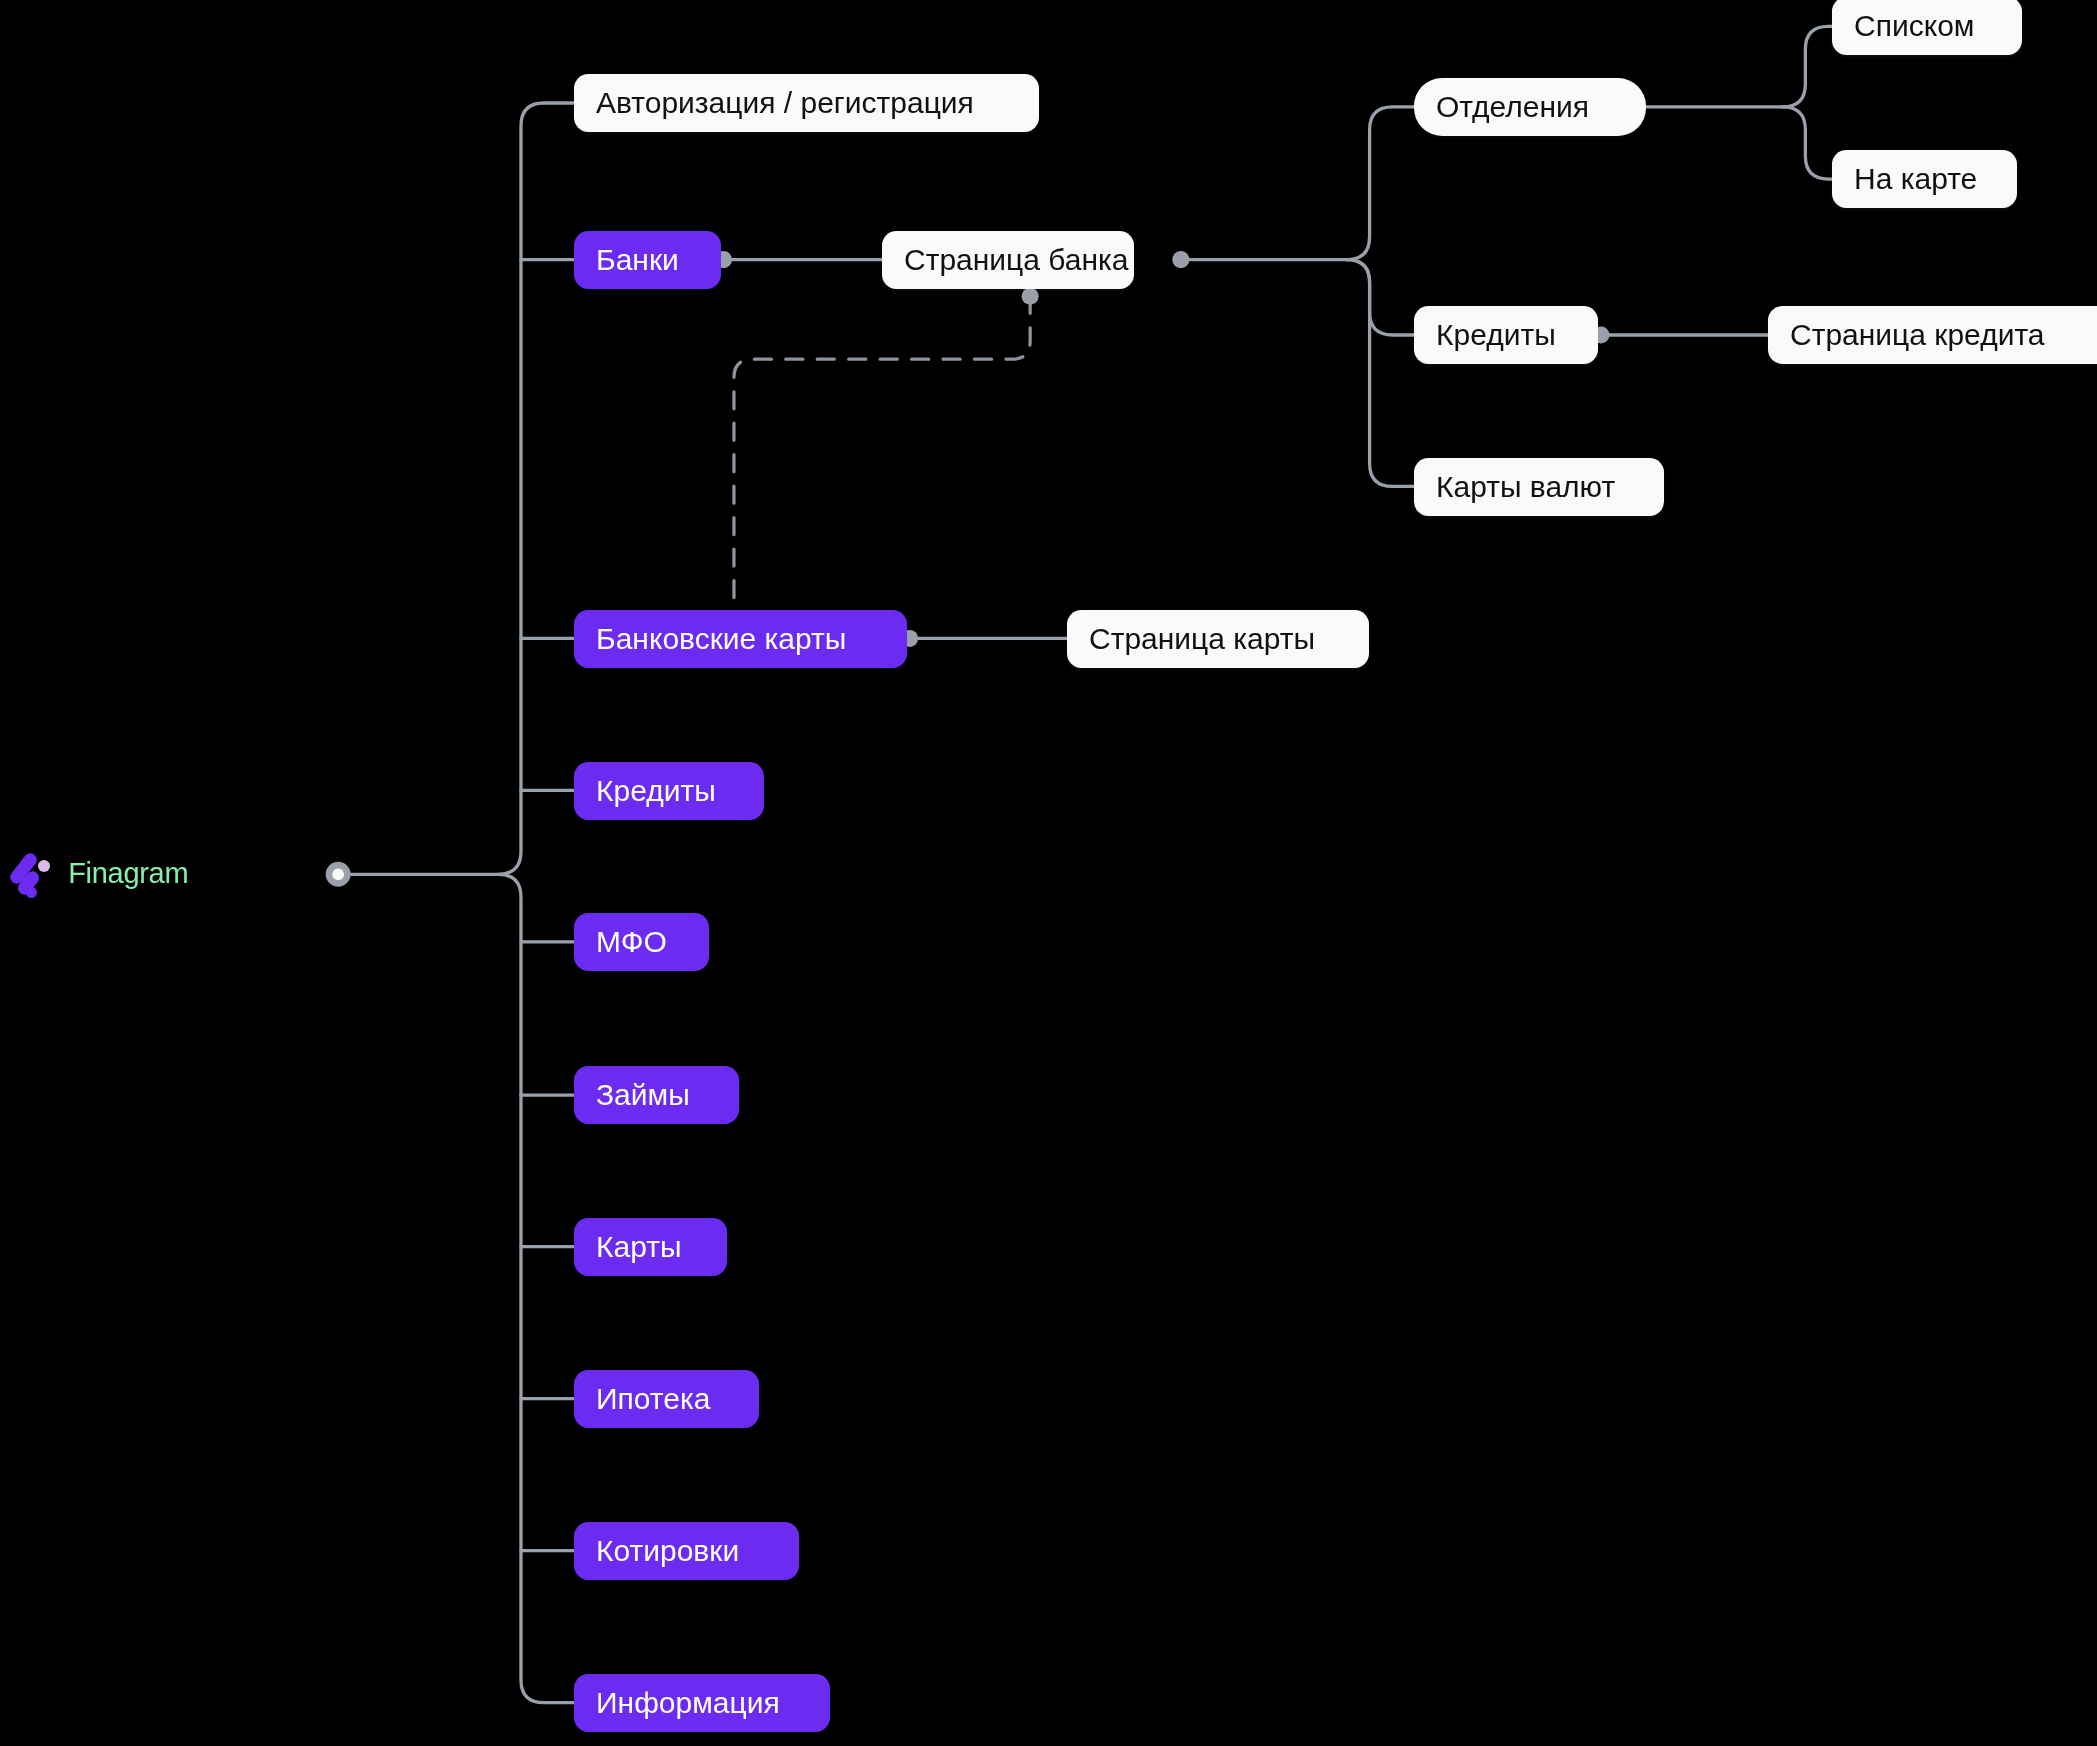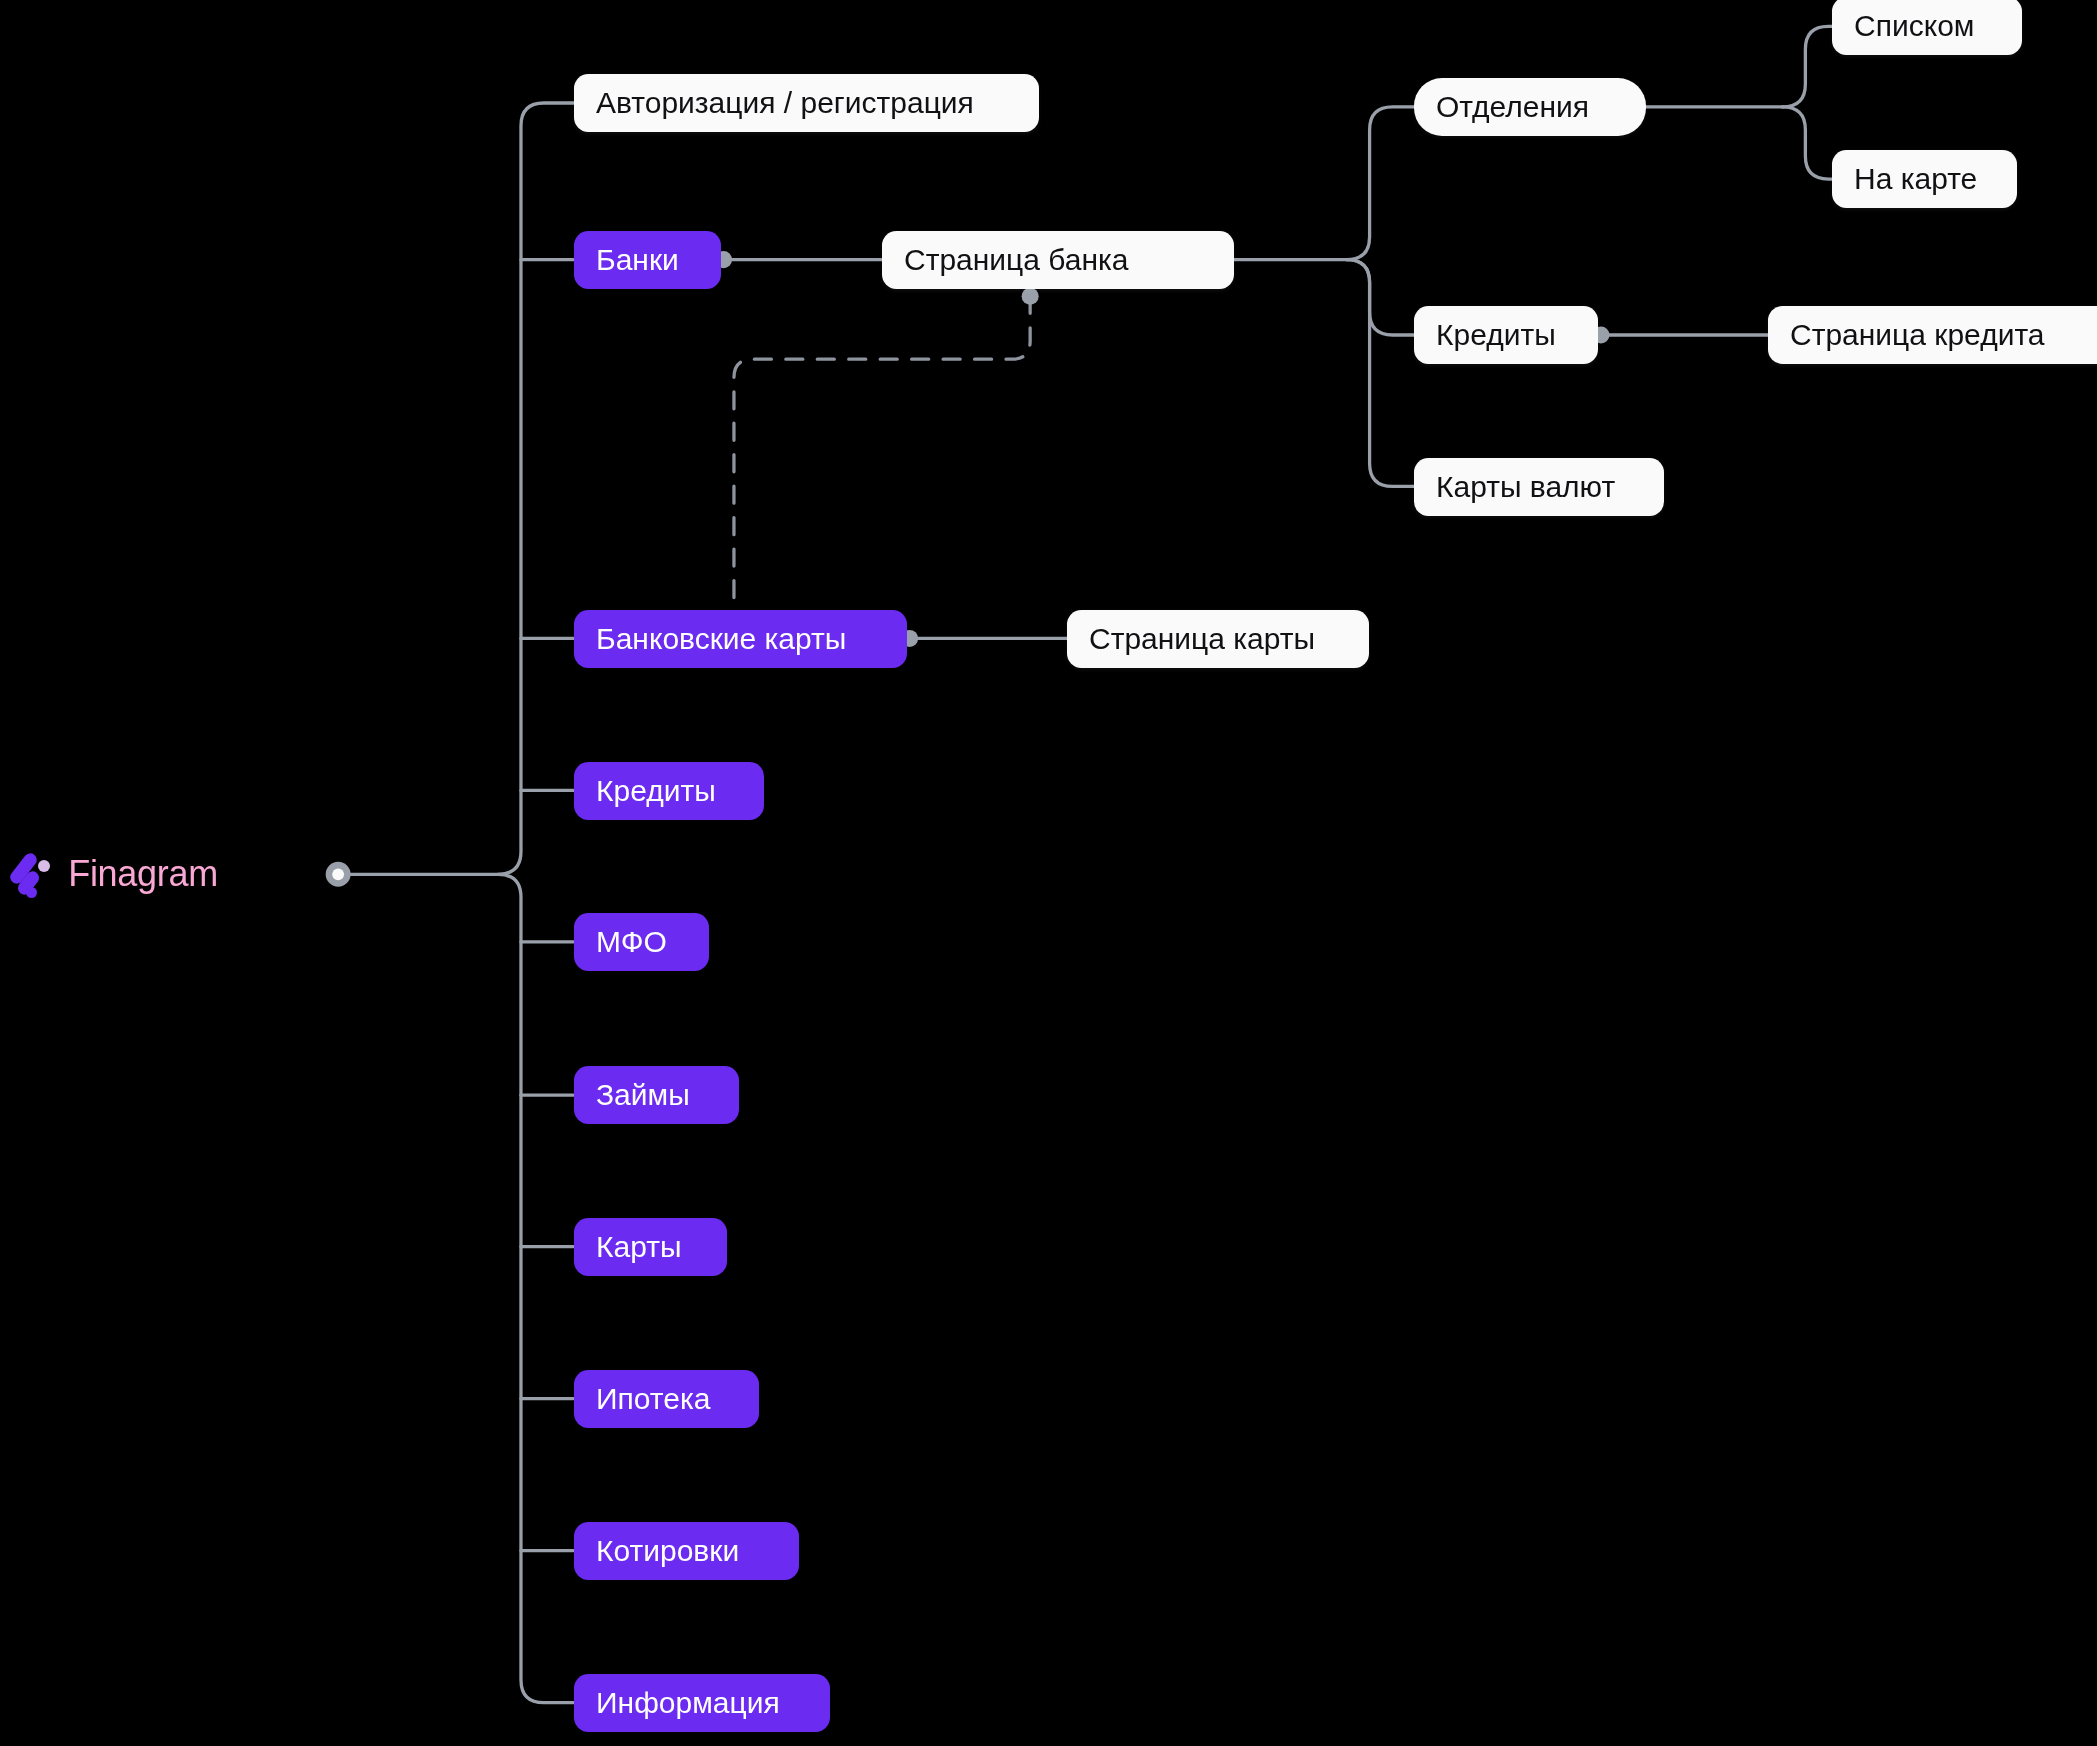--- a/index.html
+++ b/index.html
@@ -106,22 +106,22 @@
   #root-logo-mark .dot-small {
     position: absolute;
     width: 11px;
     height: 11px;
     border-radius: 50%;
     background: #6C2BF0;
     left: 14.4px;
     top: 39px;
   }
   #root-title {
-    font-size: 36px;
-    color: #f9a8d4;
+    font-size: 29px;
+    color: #86efac;
     letter-spacing: -0.3px;
     line-height: 1;
     text-align: center;
   }
 </style>
 </head>
 <body>
 
 <div id="canvas">
 
@@ -186,21 +186,21 @@
     <span id="root-title">Finagram</span>
   </div>
 
   <div id="node-layer">
       <div class="node light" style="left: 574px; top: 74px; width: 465px; height: 58px;">
         <span class="label">Авторизация / регистрация</span>
       </div>
       <div class="node accent" style="left: 574px; top: 231px; width: 147px; height: 58px;">
         <span class="label">Банки</span>
       </div>
-      <div class="node light" style="left: 882px; top: 231px; width: 352px; height: 58px;">
+      <div class="node light" style="left: 882px; top: 231px; width: 252px; height: 58px;">
         <span class="label">Страница банка</span>
       </div>
       <div class="node light" style="left: 1414px; top: 78px; width: 232px; height: 58px; border-radius: 28px;">
         <span class="label">Отделения</span>
       </div>
       <div class="node light" style="left: 1832px; top: -2.6px; width: 190px; height: 58px;">
         <span class="label">Списком</span>
       </div>
       <div class="node light" style="left: 1832px; top: 150px; width: 185px; height: 58px;">
         <span class="label">На карте</span>

